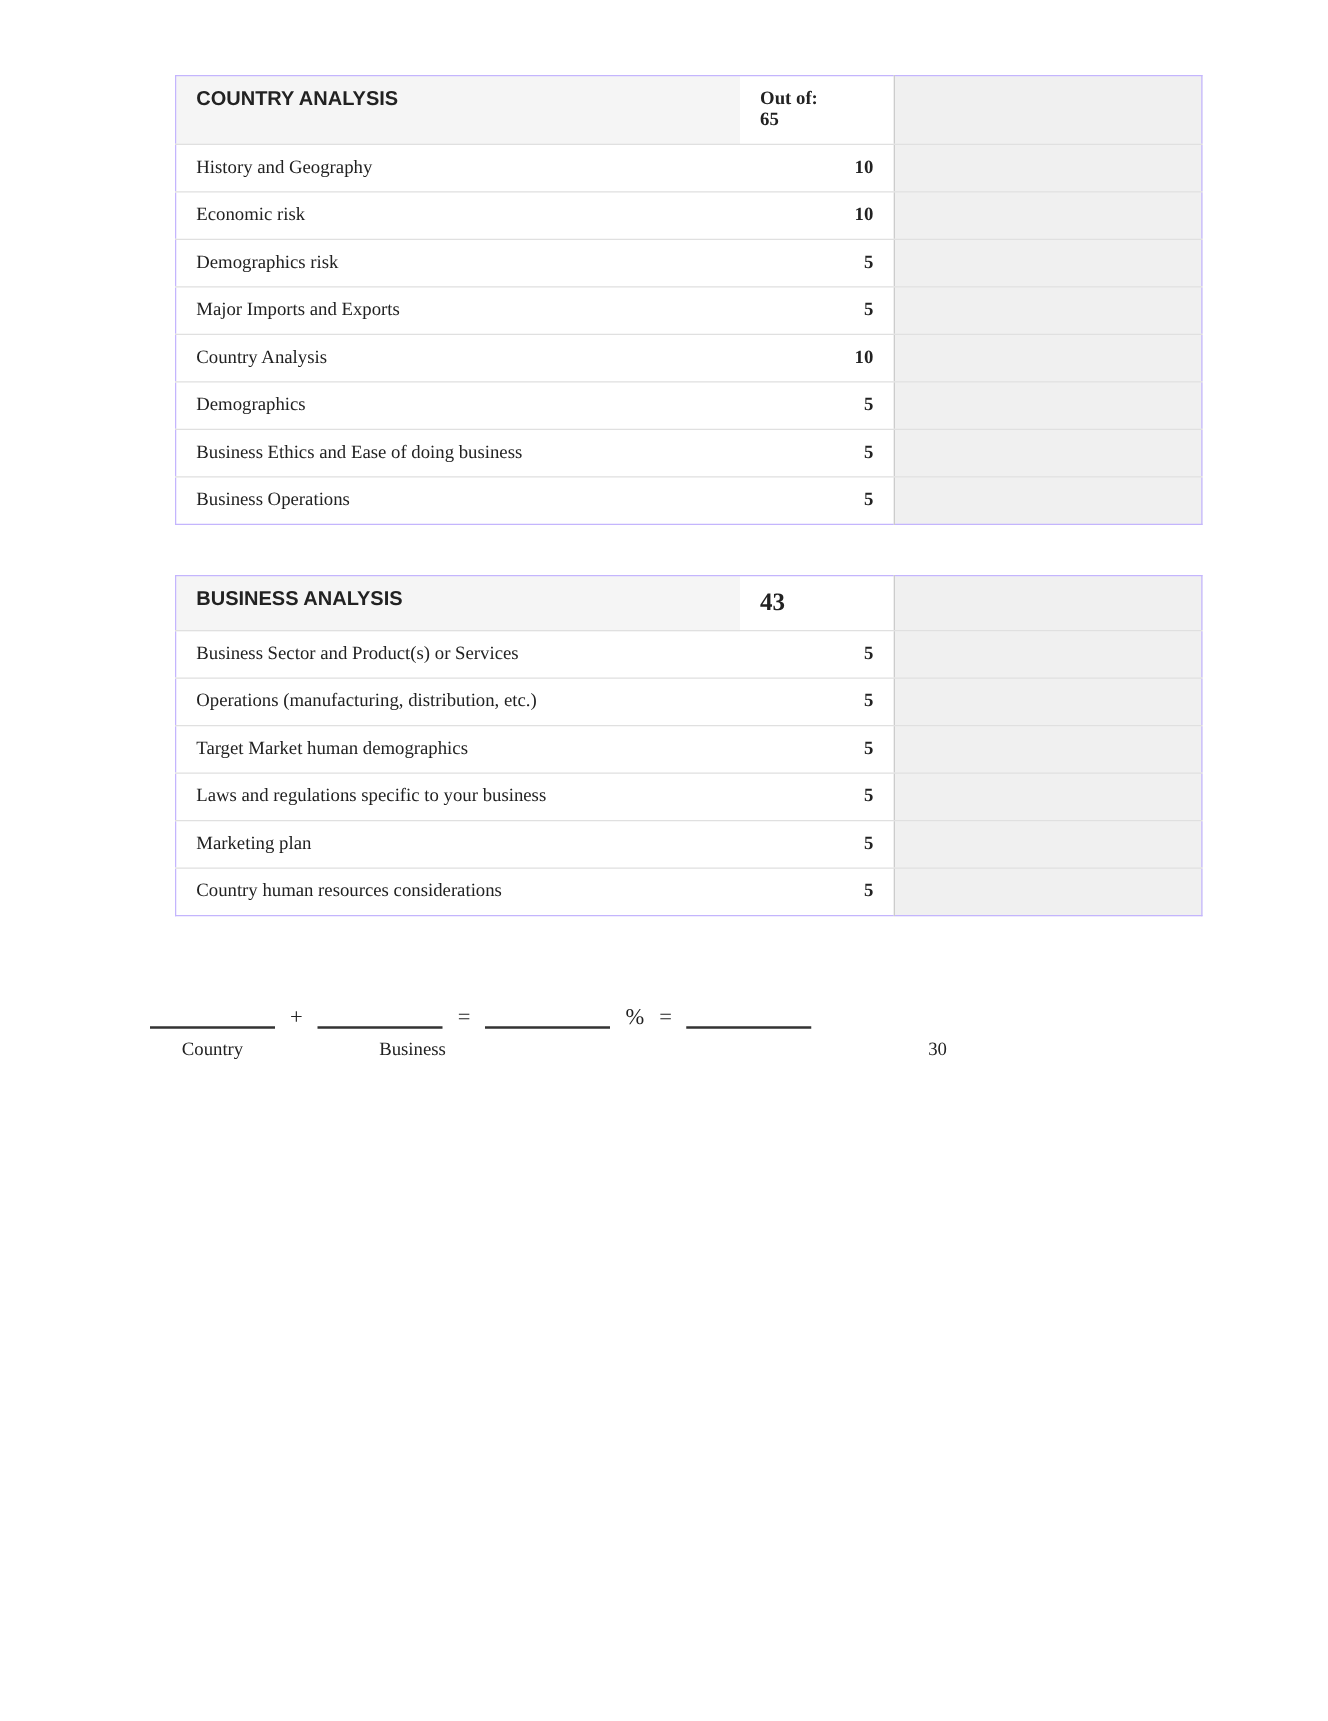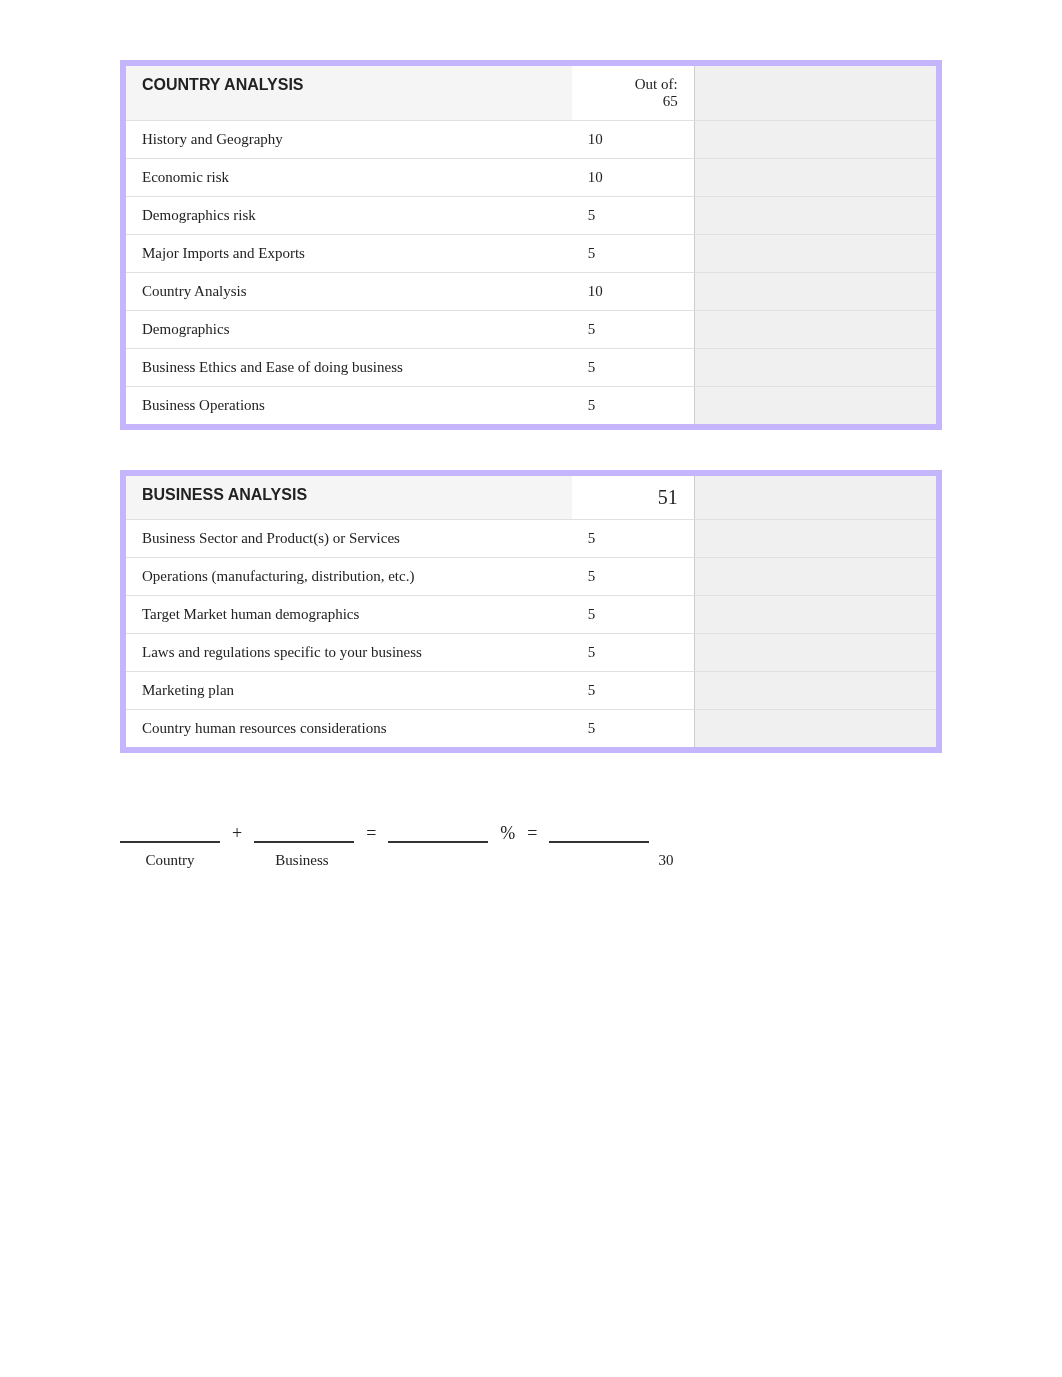--- a/index.html
+++ b/index.html
@@ -15,21 +15,22 @@
       color: #222;
       width: 1062px;
       min-height: 1377px;
       padding: 60px 120px;
     }
 
     .section-table {
       width: 100%;
       border-collapse: collapse;
       margin-bottom: 40px;
-      border: 6px solid #c4b5fd;
+      border: 1px solid #c4b5fd;
+      margin-left: 20px;
     }
 
     .section-table td {
       padding: 10px 16px;
       vertical-align: top;
       border-bottom: 1px solid #e0e0e0;
     }
 
     .section-table tr:last-child td {
       border-bottom: none;
@@ -41,33 +42,33 @@
       font-size: 16px;
       background: #f5f5f5;
     }
 
     .col-label {
       width: 55%;
     }
 
     .col-score {
       width: 15%;
-      text-align: left;
-      font-weight: normal;
+      text-align: right;
+      font-weight: bold;
     }
 
     .col-input {
       width: 30%;
       background: #f0f0f0;
       border-left: 1px solid #ccc;
     }
 
     .score-header {
-      text-align: right;
-      font-weight: normal;
+      text-align: left;
+      font-weight: bold;
     }
 
     .formula-section {
       margin-top: 10px;
       padding: 30px 0 20px 0;
     }
 
     .formula-line {
       display: flex;
       align-items: center;
@@ -76,21 +77,21 @@
     }
 
     .formula-blank {
       border-bottom: 2px solid #333;
       width: 100px;
       display: inline-block;
     }
 
     .formula-label {
       display: flex;
-      gap: 32px;
+      gap: 60px;
       margin-top: 6px;
       font-size: 15px;
     }
 
     .formula-label span {
       width: 100px;
       text-align: center;
     }
 
     .formula-operator {
@@ -151,21 +152,21 @@
     <td class="col-score">5</td>
     <td class="col-input"></td>
   </tr>
 </tbody>
   </table>
 
 <table class="section-table">
   <tbody>
       <tr>
     <td class="col-label section-header">BUSINESS ANALYSIS</td>
-    <td class="col-score score-header" style="font-size:20px;">51</td>
+    <td class="col-score score-header" style="font-size:20px;">43</td>
     <td class="col-input"></td>
   </tr>
   <tr>
     <td class="col-label">Business Sector and Product(s) or Services</td>
     <td class="col-score">5</td>
     <td class="col-input"></td>
   </tr>
   <tr>
     <td class="col-label">Operations (manufacturing, distribution, etc.)</td>
     <td class="col-score">5</td>

